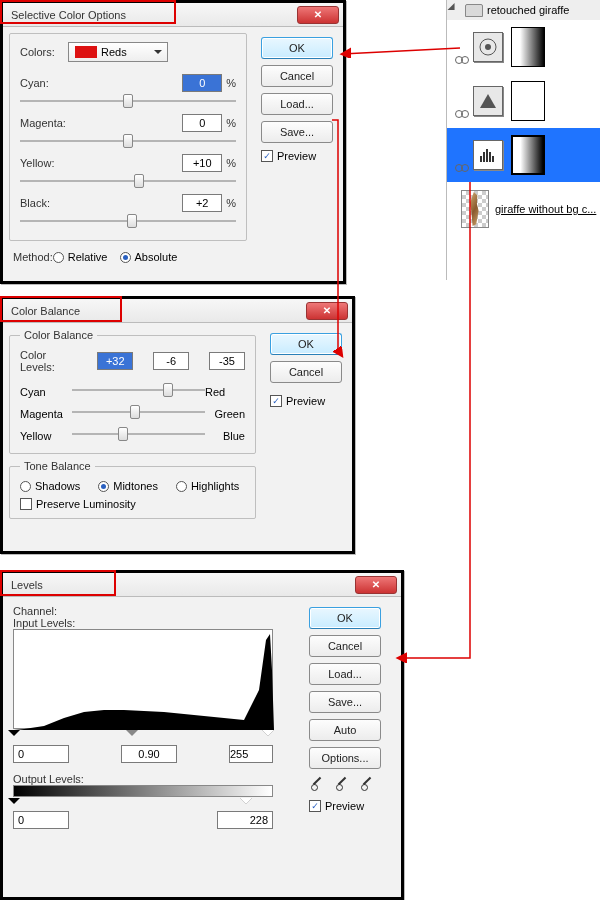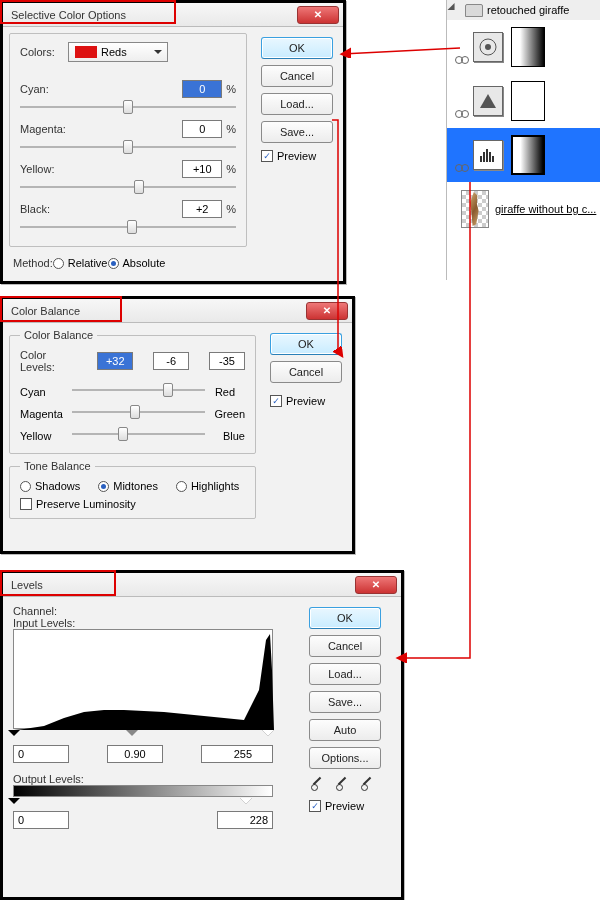--- a/index.html
+++ b/index.html
@@ -136,21 +136,21 @@
 </div>
 
 <div id="sc-panel" class="panel">
   <div class="titlebar">
     <span class="title">Selective Color Options</span>
     <div class="close-btn"></div>
   </div>
   <div style="display:flex">
     <div style="flex:1">
       <fieldset>
-        <div class="row" style="margin-bottom:18px">
+        <div class="row" style="margin-bottom:12px">
           <span class="lbl" style="width:48px">Colors:</span>
           <div class="select" style="width:100px">
             <span class="swatch" style="background: rgb(221, 17, 17);"></span>
             <span>Reds</span>
           </div>
         </div>
 
         <div>
           <div class="row">
               <span class="lbl" style="width:60px">Cyan:</span>
@@ -199,21 +199,21 @@
               <div class="thumb" style="left:52%"></div>
             </div>
         </div>
       </fieldset>
       <div class="row" style="padding:4px 10px">
         <span class="lbl">Method:</span>
         <span class="radio" style="">
             <span class="dot"></span>
             <span>Relative</span>
           </span>
-        <span class="radio on" style="">
+        <span class="radio on" style="margin-left:12px">
             <span class="dot"></span>
             <span>Absolute</span>
           </span>
       </div>
     </div>
     <div style="width:90px; padding:10px 8px">
       <div class="btn ok">OK</div>
       <div class="btn">Cancel</div>
       <div class="btn">Load...</div>
       <div class="btn">Save...</div>
@@ -240,21 +240,21 @@
           <div class="num">-6</div>
           <div class="num">-35</div>
         </div>
         <div>
           <div class="row">
               <span style="width:52px">Cyan</span>
             <div class="slider" style="flex:1">
                 <div class="track"></div>
                 <div class="thumb" style="left:72%"></div>
               </div>
-            <span style="width:40px;text-align:center">Red</span>
+            <span style="width:40px;text-align:left">Red</span>
             </div>
         </div>
         <div>
           <div class="row">
               <span style="width:52px">Magenta</span>
             <div class="slider" style="flex:1">
                 <div class="track"></div>
                 <div class="thumb" style="left:47%"></div>
               </div>
             <span style="width:40px;text-align:right">Green</span>
@@ -319,21 +319,21 @@
         <svg width="260" height="100" viewBox="0 0 260 100" preserveAspectRatio="none">
           <path d="M0,100 L10,99 30,96 50,88 70,82 90,80 110,80 130,81 150,82 170,84 190,86 210,88 230,90 245,60 252,10 256,4 258,40 260,100 Z" fill="#000"></path>
         </svg>
         <span class="tri-mark black" style="left:-6px; top:100px"></span>
         <span class="tri-mark gray" style="left:112px; top:100px"></span>
         <span class="tri-mark white" style="left:248px; top:100px"></span>
       </div>
       <div class="row" style="gap:6px; margin:16px 0 10px; width:260px; justify-content:space-between">
         <div class="num" style="width:56px;text-align:left;padding-left:4px">0</div>
         <div class="num" style="width:56px">0.90</div>
-        <div class="num" style="width:72px;text-align:right;padding-right:20px">255</div>
+        <div class="num" style="width:44px;text-align:left;padding-right:20px">255</div>
       </div>
       <div class="lbl">Output Levels:</div>
       <div class="grad-strip" style="width:260px">
         <span class="tri-mark black" style="left:-6px; top:12px"></span>
         <span class="tri-mark white" style="left:226px; top:12px"></span>
       </div>
       <div class="row" style="gap:6px; margin-top:14px; width:260px; justify-content:space-between">
         <div class="num" style="width:56px;text-align:left;padding-left:4px">0</div>
         <div class="num" style="width:56px;text-align:right;padding-right:4px">228</div>
       </div>

